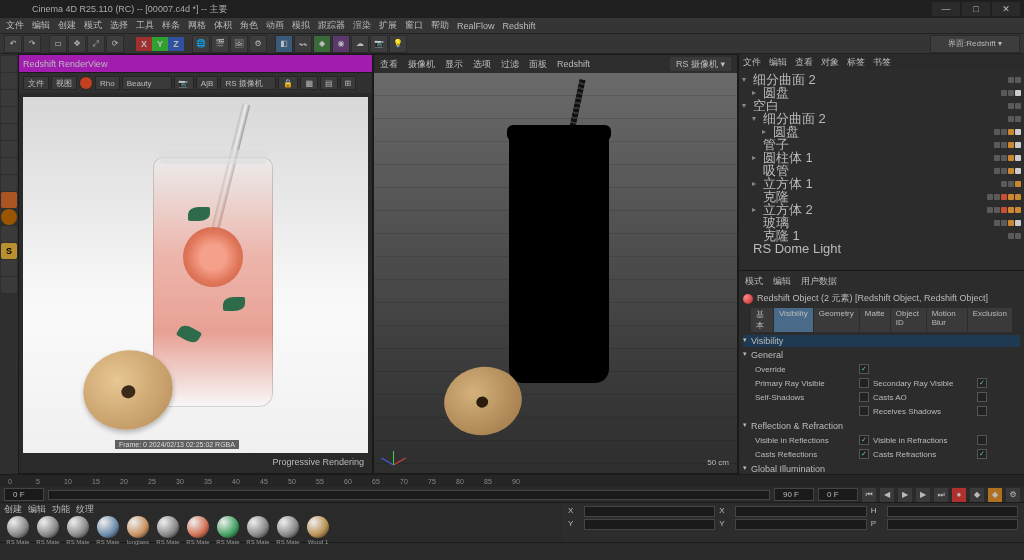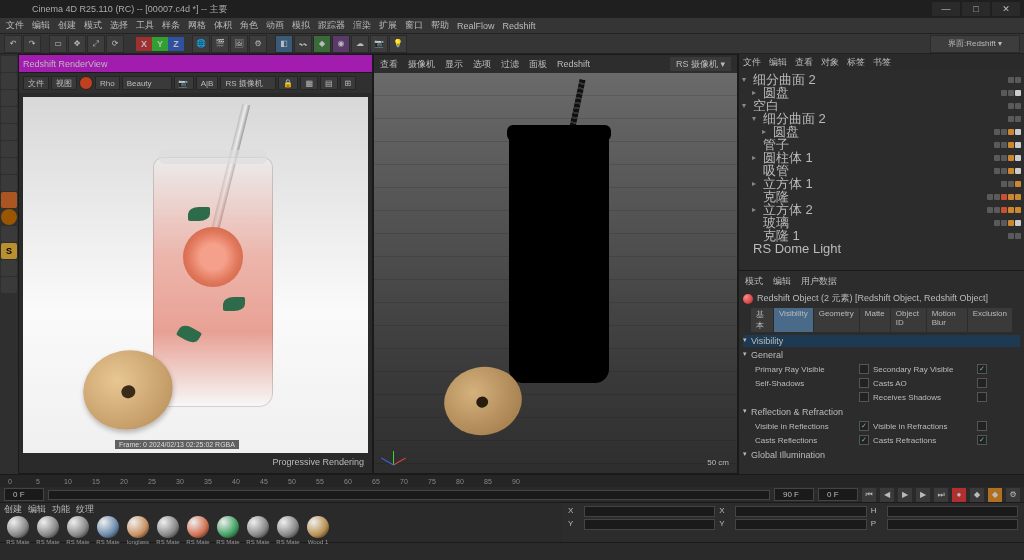--- a/index.html
+++ b/index.html
@@ -389,20 +389,24 @@
           <div class="tb">Geometry</div>
           <div class="tb">Matte</div>
           <div class="tb">Object ID</div>
           <div class="tb">Motion Blur</div>
           <div class="tb">Exclusion</div>
         </div>
       <div class="section">
         <div class="shdr" style="background:#1e3a52;padding:1px 8px">Visibility</div>
         <div class="shdr">General</div>
         <div class="prow">
+            <span class="lbl">Override</span>
+            <div class="cb on"></div>
+          </div>
+        <div class="prow">
             <span class="lbl">Primary Ray Visible</span>
             <div class="cb"></div>
             <span class="lbl">Secondary Ray Visible</span>
             <div class="cb on"></div>
           </div>
         <div class="prow">
             <span class="lbl">Self-Shadows</span>
             <div class="cb"></div>
             <span class="lbl">Casts AO</span>
             <div class="cb"></div>

